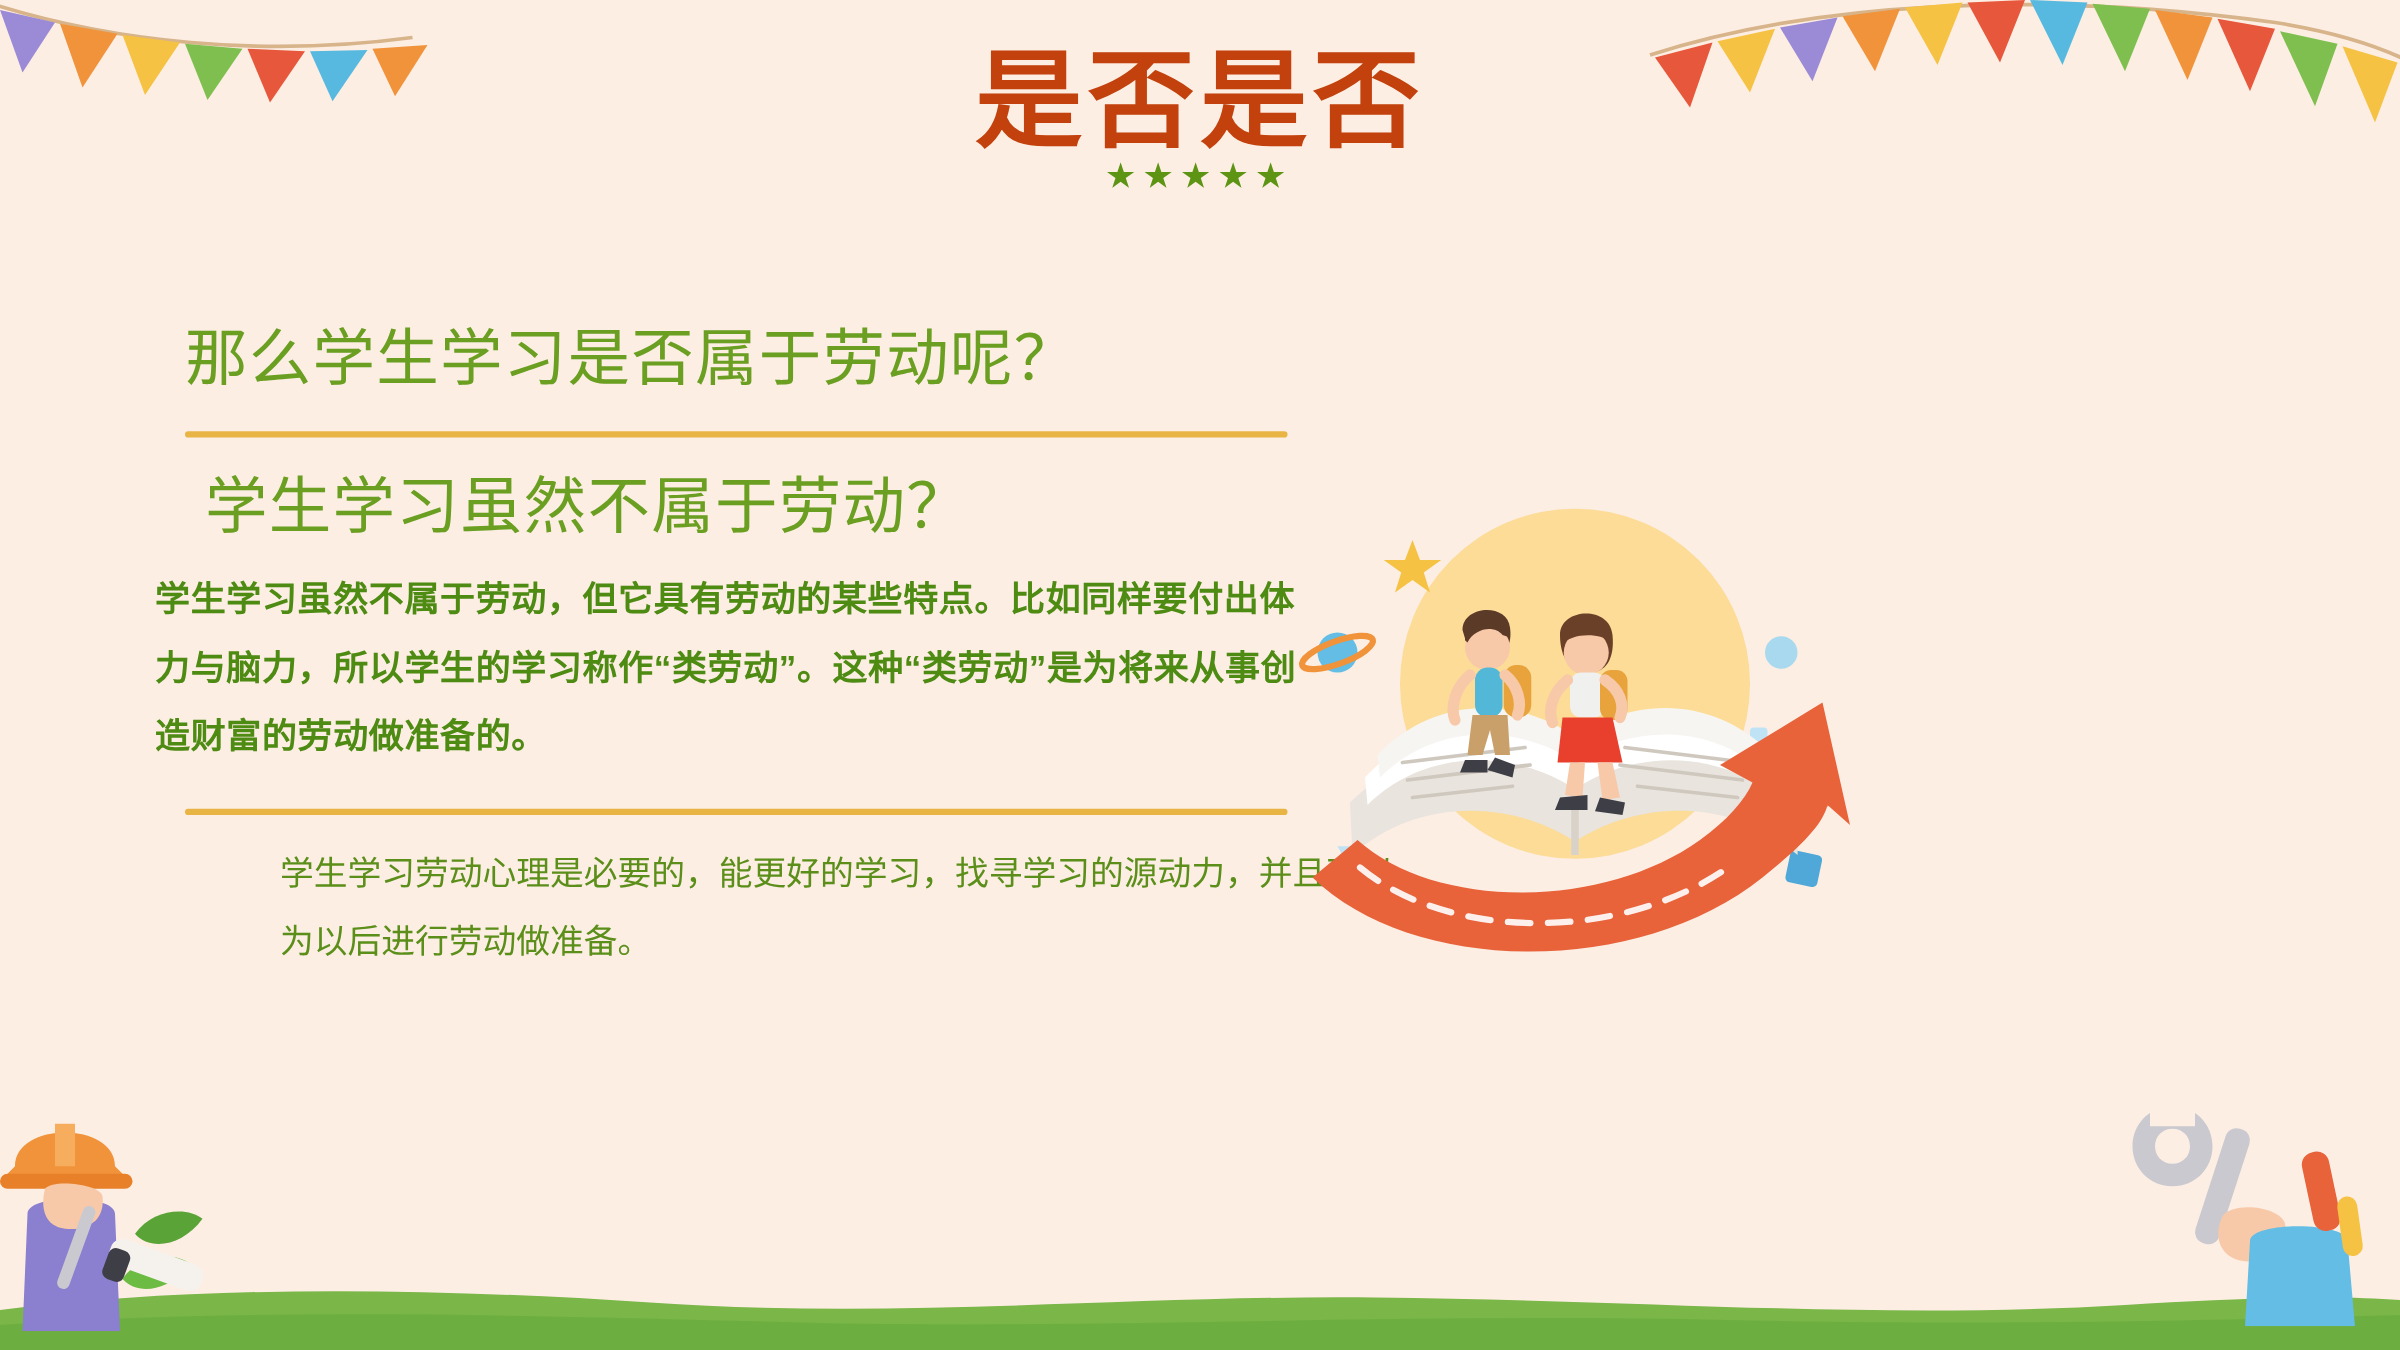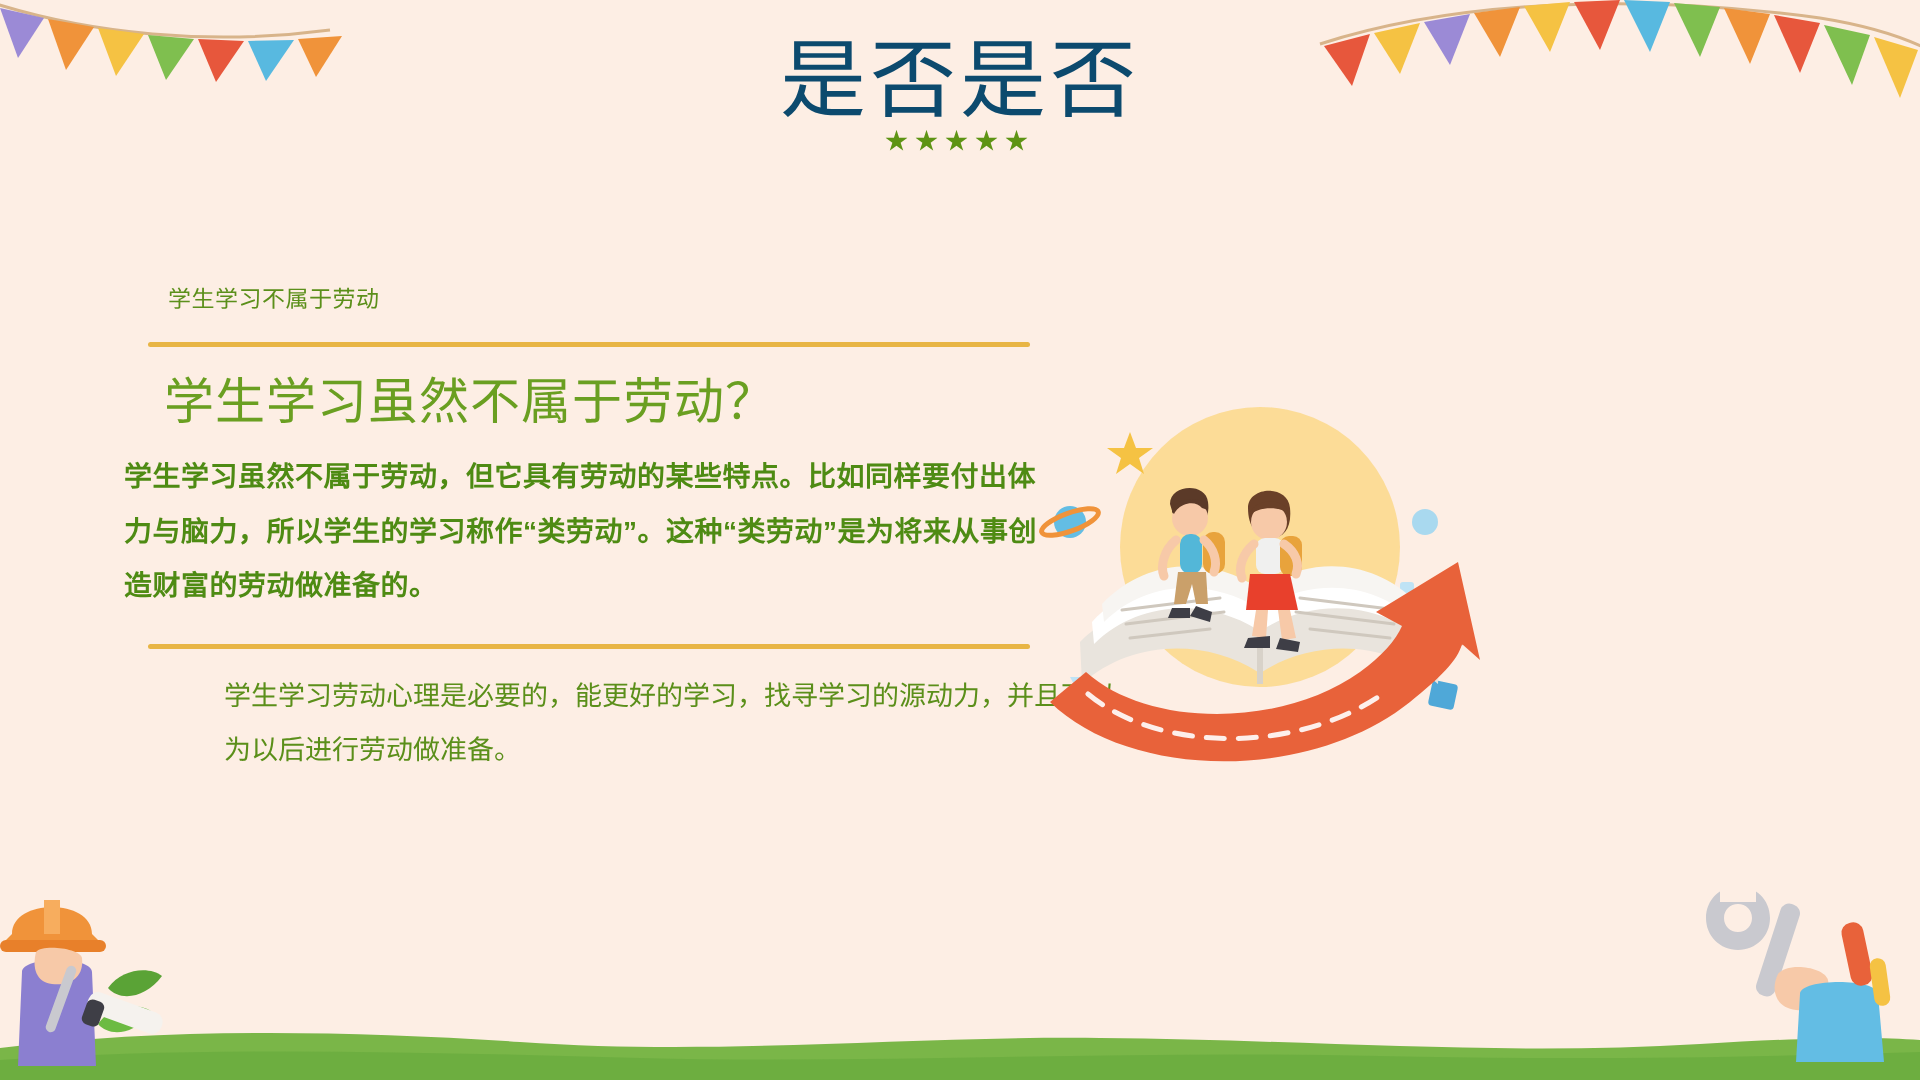--- a/index.html
+++ b/index.html
@@ -41,24 +41,24 @@
     position: absolute;
     left: 0;
     top: 38px;
     width: 1920px;
     text-align: center;
   }
   .main-title {
     font-family: "Liberation Serif", "DejaVu Serif", serif;
     font-size: 86px;
     line-height: 1.0;
-    color: #0c4a6e;
+    color: #c2410c;
     letter-spacing: 4px;
     margin: 0;
-    font-weight: 400;
+    font-weight: 700;
   }
   .stars {
     margin-top: 6px;
     font-size: 23px;
     color: #5e9414;
     letter-spacing: 7px;
     line-height: 1;
   }
 
   
@@ -168,21 +168,21 @@
     </svg>
   </div>
 
   <div class="title-wrap">
     <h1 class="main-title">是否是否</h1>
     <div class="stars">★★★★★</div>
   </div>
 
   <div class="content">
 
-    <div class="sub-answer">学生学习不属于劳动</div>
+    <h2 class="q-heading">那么学生学习是否属于劳动呢？</h2>
 
     <div class="divider"></div>
 
     <h2 class="q-heading second">学生学习虽然不属于劳动？</h2>
     <p class="bold-para">学生学习虽然不属于劳动，但它具有劳动的某些特点。比如同样要付出体力与脑力，所以学生的学习称作“类劳动”。这种“类劳动”是为将来从事创造财富的劳动做准备的。</p>
 
     <div class="divider second"></div>
 
     <p class="closing-para">学生学习劳动心理是必要的，能更好的学习，找寻学习的源动力，并且可以为以后进行劳动做准备。</p>
   </div>

